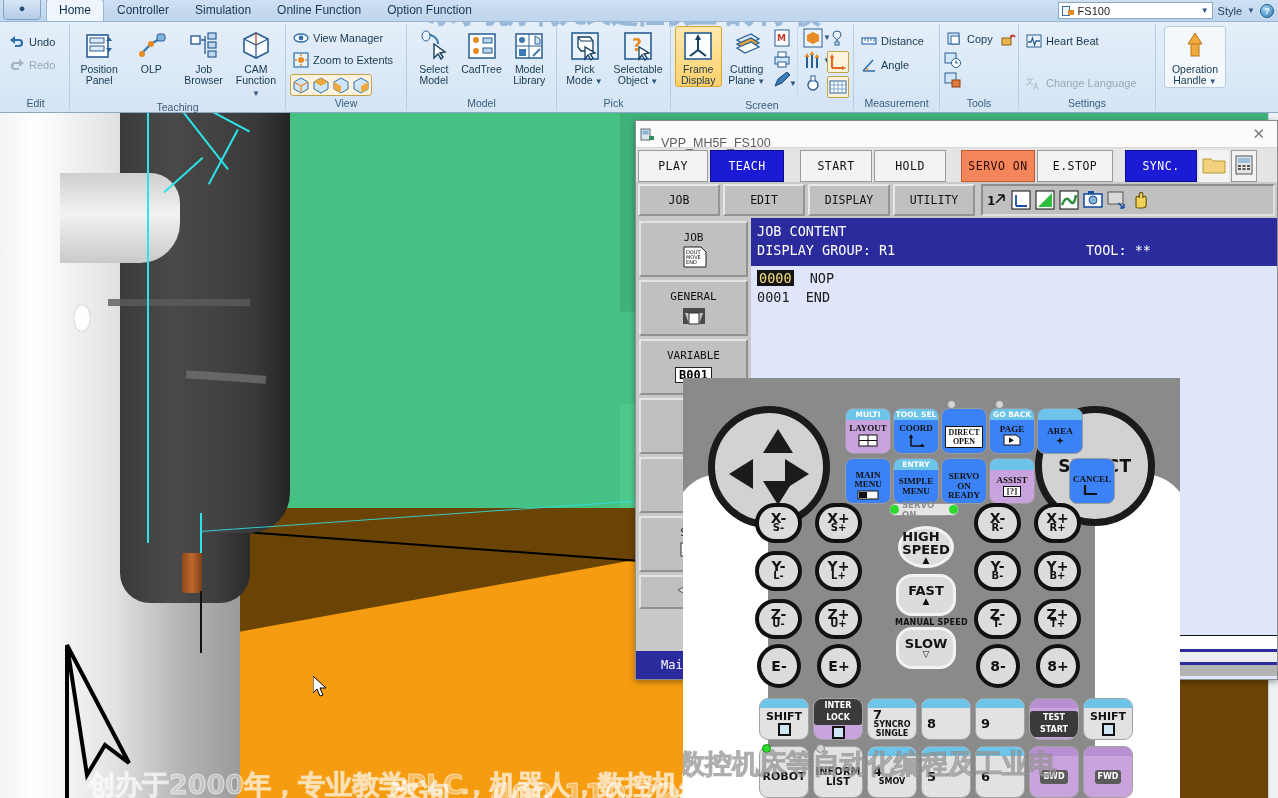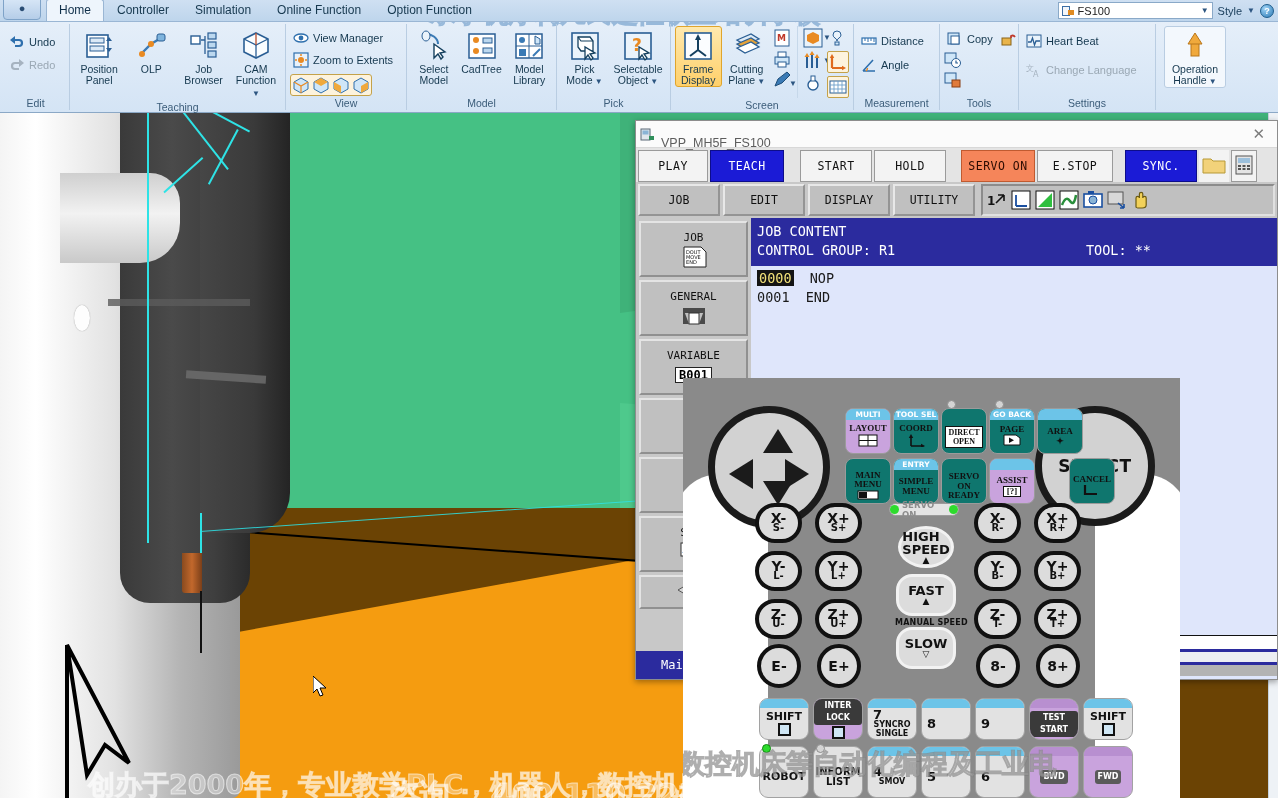--- a/index.html
+++ b/index.html
@@ -255,21 +255,21 @@
   .selknob {
     position:absolute; left:352px; top:28px; width:120px; height:120px;
     border-radius:50%; background:#d2d2d2; border:7px solid #1b1b1b;
     display:flex; align-items:center; justify-content:center;
     font-family:"DejaVu Sans", sans-serif; font-weight:bold; font-size:17px; color:#111;
     letter-spacing:0.5px;
   }
 
   .fkey {
     position:absolute; width:46px; height:46px; border-radius:8px;
-    background:#0f766e; border:1px solid #9b9b9b;
+    background:#3b82f6; border:1px solid #9b9b9b;
     display:flex; flex-direction:column; align-items:center; justify-content:flex-start;
     overflow:hidden; cursor:default;
   }
   .fkey .cap {
     width:100%; text-align:center; font-size:7.5px; font-weight:bold;
     color:#fff; line-height:9px; padding:1px 0;
     font-family:"DejaVu Sans", sans-serif;
   }
   .fkey .cap.blue { background:#6cc4e8; }
   .fkey .cap.none { background:transparent; color:transparent; }
@@ -738,21 +738,21 @@
               </svg></span>
           <span class="sico" style="width:18px;height:18px"><svg width="18" height="18" viewBox="0 0 18 18">
                 <rect x="1" y="2" width="11" height="10" fill="#cfe6f8" stroke="#2a5e94"></rect>
                 <rect x="8" y="9" width="8" height="7" fill="#e07a3a" stroke="#8a3f12"></rect>
               </svg></span>
         </div>
         <div class="grp-title">Tools</div>
       </div>
 
       <div class="grp" style="width:137px">
-        <div class="grp-content" style="flex-direction:column;gap:9px;padding-top:5px;">
+        <div class="grp-content" style="flex-direction:column;gap:22px;padding-top:5px;">
           <div class="smallbtn">
             <span class="sico"><svg width="16" height="16" viewBox="0 0 16 16">
                   <rect x="1" y="2" width="14" height="12" fill="#eaf3fb" stroke="#2a5e94"></rect>
                   <polyline points="2,9 5,9 6.5,5 8.5,12 10,8 14,8" stroke="#2a5e94" stroke-width="1.3" fill="none"></polyline>
                 </svg></span>
             <span>Heart Beat</span>
           </div>
           <div class="smallbtn disabled">
             <span class="sico"><svg width="16" height="16" viewBox="0 0 16 16">
                   <text x="0" y="9" font-family="DejaVu Sans" font-size="8" fill="#a6b3c0">文</text>
@@ -918,21 +918,21 @@
               </svg></span>
         </div>
       </div>
 
       <div class="pend-main">
         <div class="jobhdr">
           <div class="row">
             <span>JOB CONTENT</span>
           </div>
           <div class="row">
-            <span>CONTROL GROUP: R1</span>
+            <span>DISPLAY GROUP: R1</span>
             <span class="rr">TOOL:  **</span>
           </div>
         </div>
         <div class="joblines">
           <div>
             <span class="lineno-sel">0000</span>
             <span style="margin-left:8px">NOP</span>
           </div>
           <div>
             <span>0001</span>

